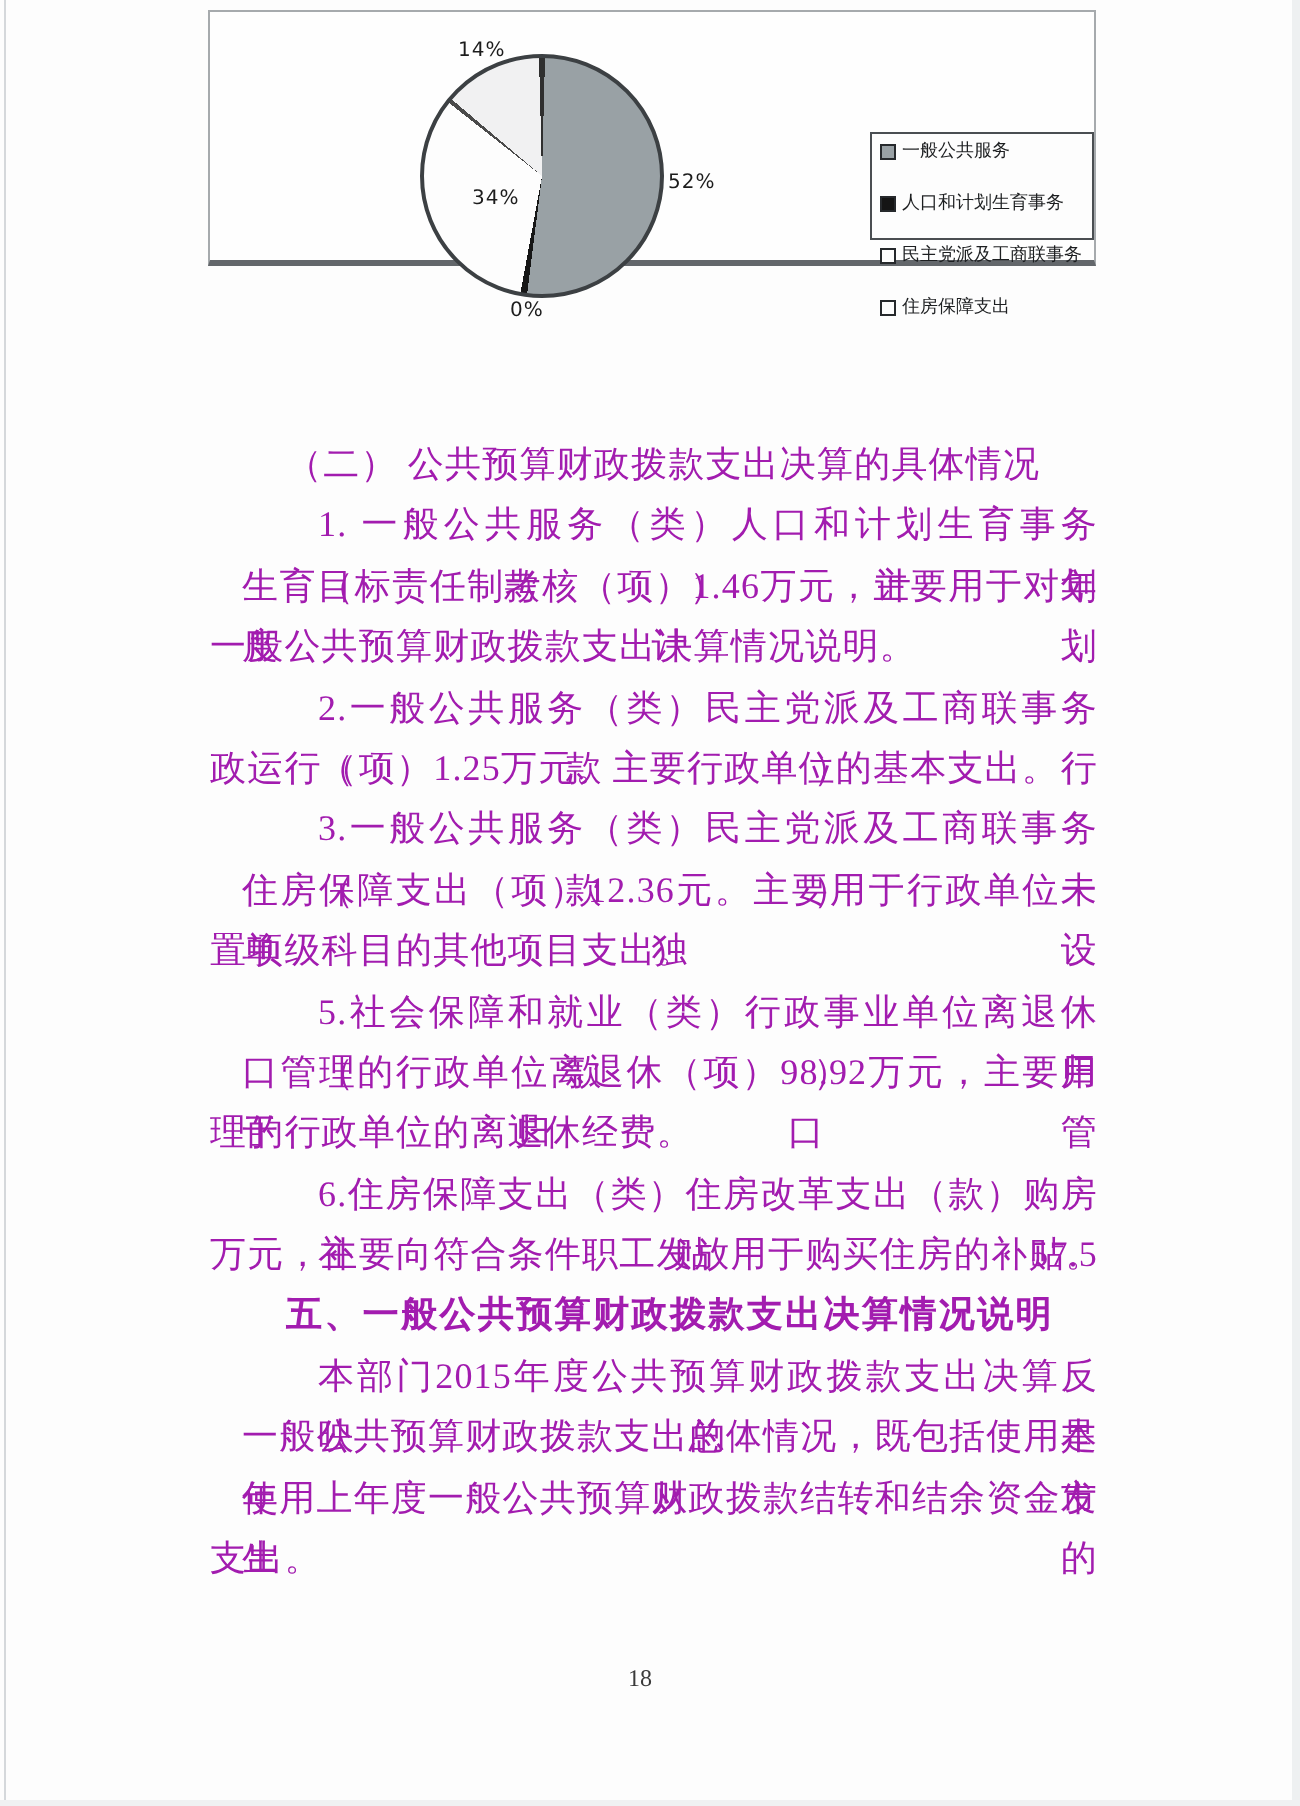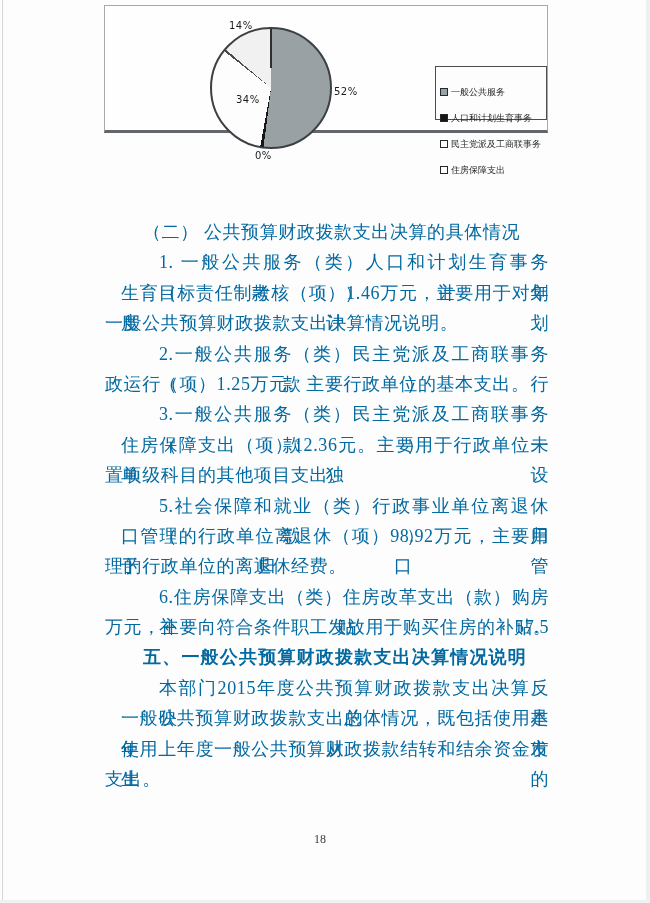--- a/index.html
+++ b/index.html
@@ -45,21 +45,21 @@
   }
   .pl-top    { left: 124px; top: 14px; }
   .pl-right  { left: 229px; top: 80px; }
   .pl-left   { left: 93px;  top: 88px; margin-left: 38px; }
   .pl-bottom { left: 150px; top: 144px; }
 
   .legend {
     position: absolute; left: 330px; top: 60px; width: 112px; height: 54px;
     border: 1px solid #4a4e52;
     background: #fdfdfd;
-    padding: 20px 4px;
+    padding: 4px 4px;
     display: flex; flex-direction: column; justify-content: space-between; gap: 16px;
   }
   .legend-row { display: flex; align-items: center; gap: 3px; height: 11px; }
   .sw {
     width: 8px; height: 8px; flex: 0 0 8px;
     border: 1px solid #26292c; display: inline-block;
   }
   .sw-gray  { background: #99a1a5; }
   .sw-black { background: #151515; }
   .sw-white { background: #fdfdfd; }
@@ -69,21 +69,21 @@
   }
 
   
   .text-block {
     position: absolute; left: 105px; top: 217px; width: 444px;
   }
   .ln {
     height: 30.4px; line-height: 30.4px;
     font-size: 18px; letter-spacing: 0.6px;
     white-space: nowrap; overflow: visible;
-    color: #0369a1;
+    color: #a21caf;
   }
   .ln.fill { text-align: justify; text-align-last: justify; text-justify: inter-character; white-space: normal; margin-left: 16px; }
   .ln.indent { padding-left: 38px; }
   .ln.bold { font-weight: bold; letter-spacing: 1.2px; }
 
   .page-number {
     position: absolute; left: 0; top: 832px; width: 640px;
     text-align: center;
     font-size: 12px; color: #3a3a3a;
     font-family: "Liberation Serif", "DejaVu Serif", serif;

